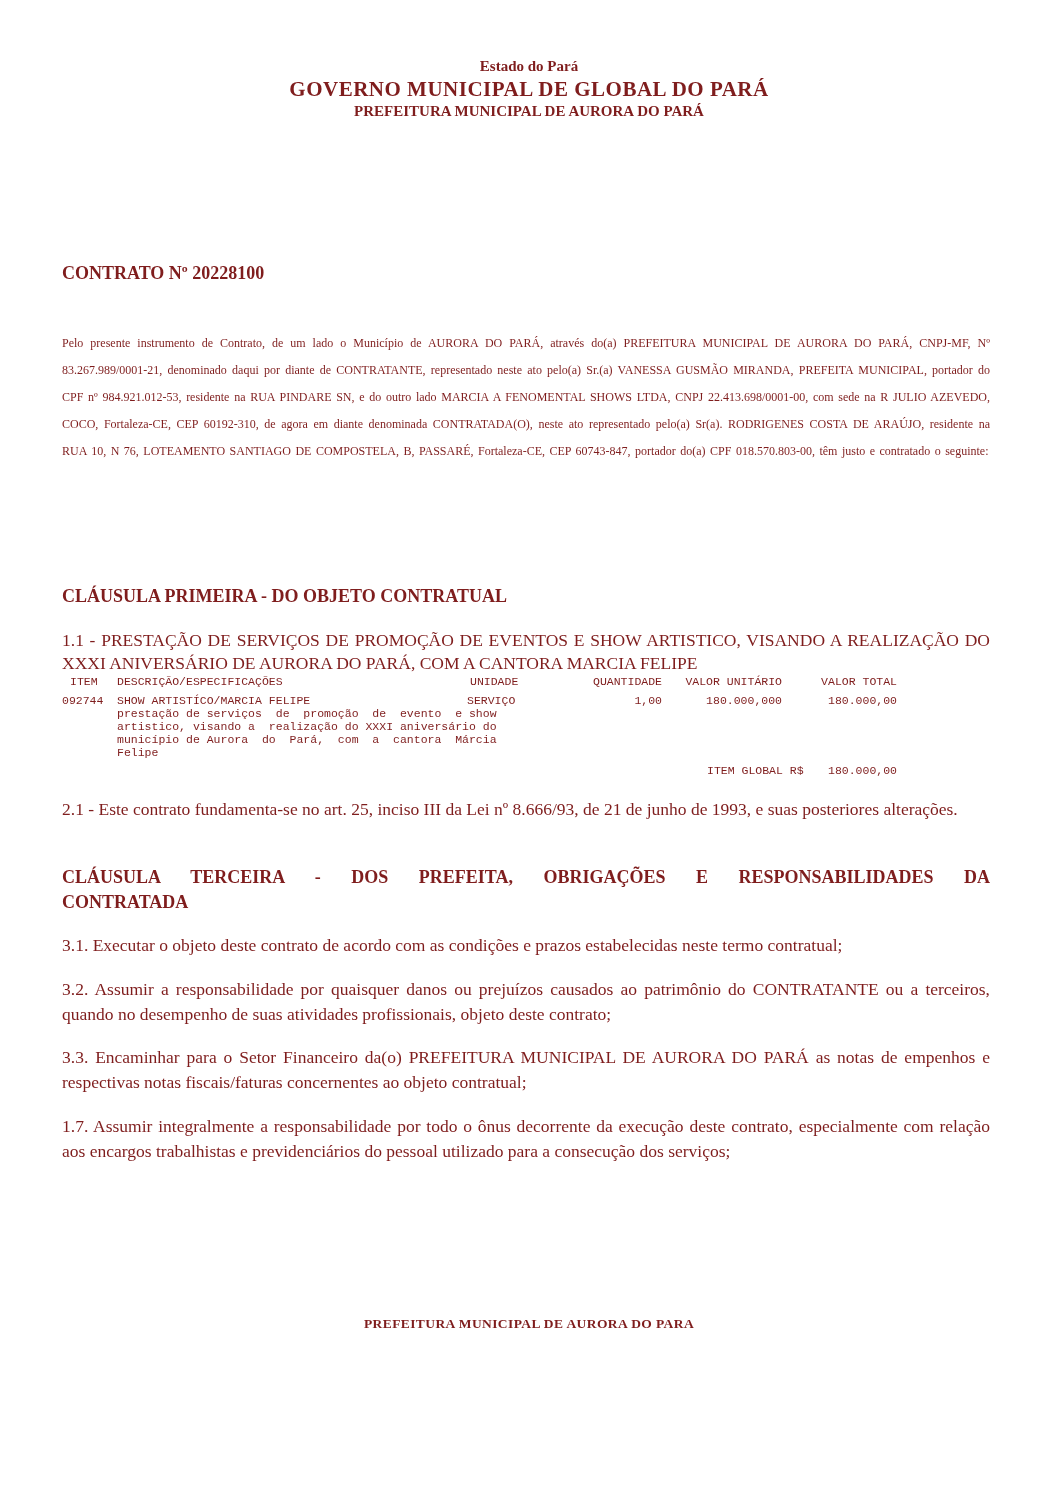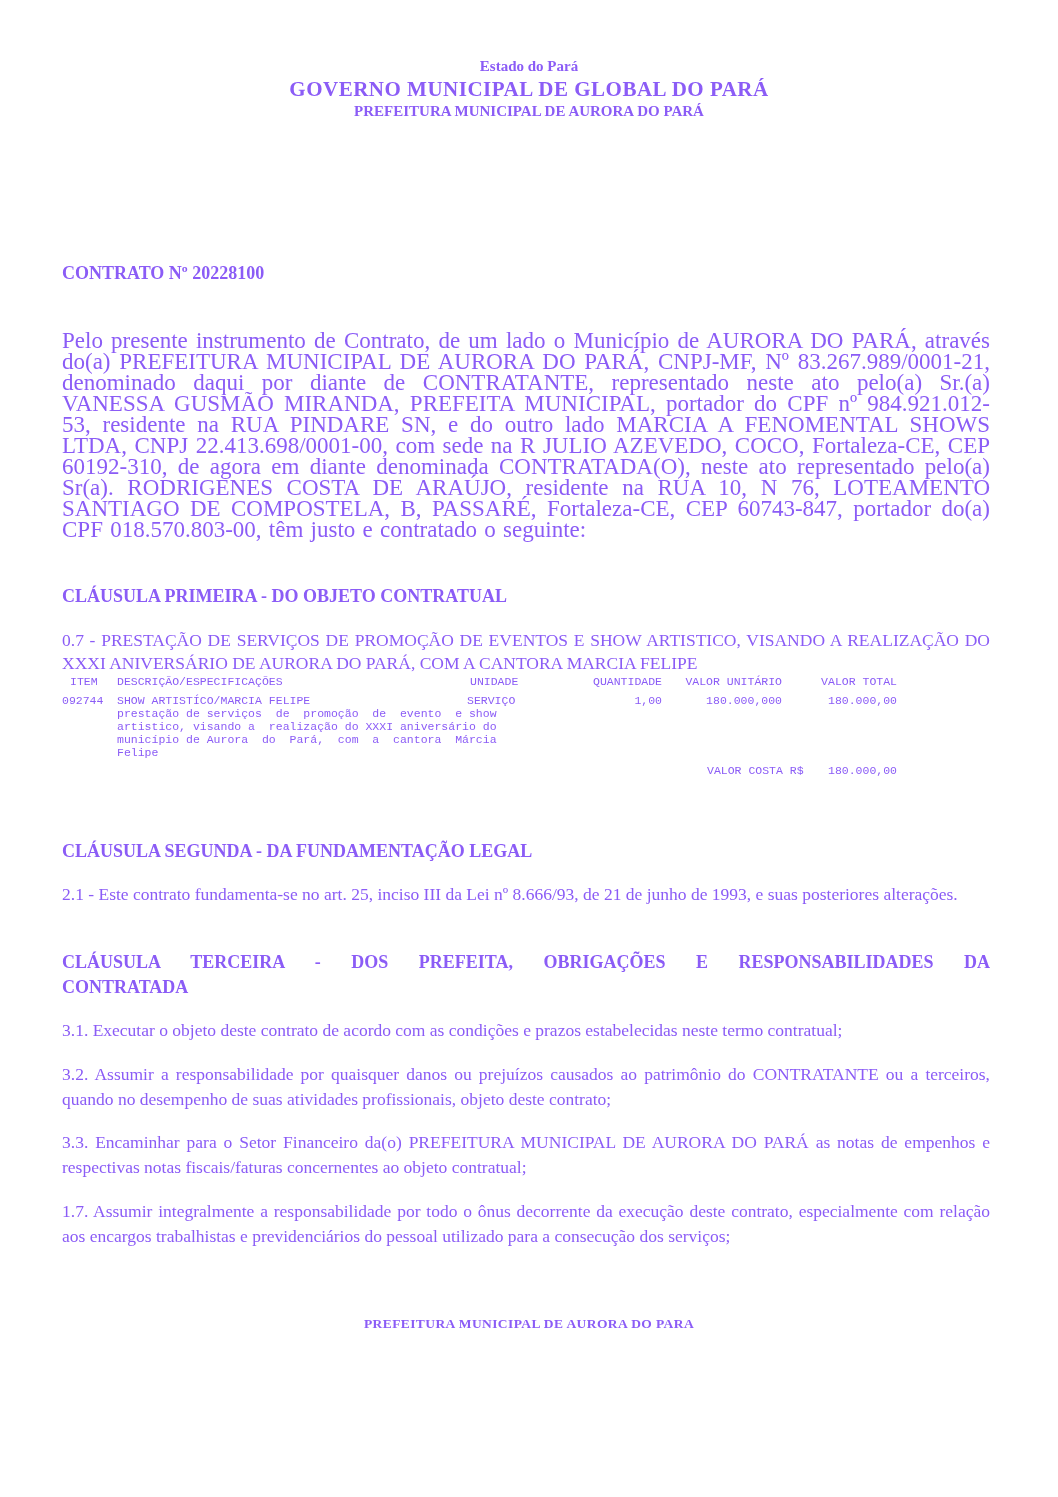--- a/index.html
+++ b/index.html
@@ -1,38 +1,38 @@
 <!DOCTYPE html>
 <html><head>
 <meta charset="utf-8">
 <style>
   html, body { margin: 0; padding: 0; background: #ffffff; }
   .page {
     position: relative;
     width: 1058px;
     height: 1497px;
     background: #ffffff;
-    color: #8b5cf6;
+    color: #7f1d1d;
     font-family: "Liberation Serif", serif;
     overflow: hidden;
     border-radius: 32px;
   }
   .doc-header { padding-top: 57px; text-align: center; }
   .h-state { font-size: 15px; font-weight: bold; line-height: 19px; }
   .h-gov   { font-size: 21px; font-weight: bold; line-height: 26px; letter-spacing: 0.5px; }
   .h-pref  { font-size: 15px; font-weight: bold; line-height: 19px; }
 
   .content { margin-left: 62px; margin-right: 68px; }
 
   .contract-title { margin-top: 141px; font-size: 18px; font-weight: bold; line-height: 22px; }
 
   .intro {
     margin: 46px 0 0 0;
-    font-size: 23px;
-    line-height: 21px;
+    font-size: 12px;
+    line-height: 27px;
     text-align: justify;
     word-spacing: 1.5px;
     min-height: 222px;
   }
 
   .clause-title { font-size: 18px; font-weight: bold; line-height: 22px; }
   .ct-1 { margin-top: 33px; }
   .ct-2 { margin-top: 63px; }
   .ct-3 { margin-top: 43px; }
   .ct-3 .jline { text-align: justify; text-align-last: justify; line-height: 25px; }
@@ -97,46 +97,45 @@
   </div>
 
   <div class="content">
 
     <div class="contract-title">CONTRATO Nº 20228100</div>
 
     <p class="intro">Pelo presente instrumento de Contrato, de um lado o Município de AURORA DO PARÁ, através do(a) PREFEITURA MUNICIPAL DE AURORA DO PARÁ, CNPJ-MF, Nº 83.267.989/0001-21, denominado daqui por diante de CONTRATANTE, representado neste ato pelo(a) Sr.(a) VANESSA GUSMÃO MIRANDA, PREFEITA MUNICIPAL, portador do CPF nº 984.921.012-53, residente na RUA PINDARE SN, e do outro lado MARCIA A FENOMENTAL SHOWS LTDA, CNPJ 22.413.698/0001-00, com sede na R JULIO AZEVEDO, COCO, Fortaleza-CE, CEP 60192-310, de agora em diante denominada CONTRATADA(O), neste ato representado pelo(a) Sr(a). RODRIGENES COSTA DE ARAÚJO, residente na RUA 10, N 76, LOTEAMENTO SANTIAGO DE COMPOSTELA, B, PASSARÉ, Fortaleza-CE, CEP 60743-847, portador do(a) CPF 018.570.803-00, têm justo e contratado o seguinte:</p>
 
     <div class="clause-title ct-1">CLÁUSULA PRIMEIRA - DO OBJETO CONTRATUAL</div>
 
-    <p class="item-par item-1-1">0.7 - PRESTAÇÃO DE SERVIÇOS DE PROMOÇÃO DE EVENTOS E SHOW ARTISTICO, VISANDO A REALIZAÇÃO DO XXXI ANIVERSÁRIO DE AURORA DO PARÁ, COM A CANTORA MARCIA FELIPE</p>
+    <p class="item-par item-1-1">1.1 - PRESTAÇÃO DE SERVIÇOS DE PROMOÇÃO DE EVENTOS E SHOW ARTISTICO, VISANDO A REALIZAÇÃO DO XXXI ANIVERSÁRIO DE AURORA DO PARÁ, COM A CANTORA MARCIA FELIPE</p>
 
     <div class="table-block">
       <span class="th-item">ITEM</span>
       <span class="th-desc">DESCRIÇÃO/ESPECIFICAÇÕES</span>
       <span class="th-unid">UNIDADE</span>
       <span class="th-qtd">QUANTIDADE</span>
       <span class="th-vunit">VALOR UNITÁRIO</span>
       <span class="th-vtotal">VALOR TOTAL</span>
 
       <span class="tr-item">092744</span>
       <span class="tr-desc-title">SHOW ARTISTÍCO/MARCIA FELIPE</span>
       <span class="tr-unid">SERVIÇO</span>
       <span class="tr-qtd">1,00</span>
       <span class="tr-vunit">180.000,000</span>
       <span class="tr-vtotal">180.000,00</span>
       <div class="tr-desc-detail">prestação de serviços  de  promoção  de  evento  e show
 artistico, visando a  realização do XXXI aniversário do
 município de Aurora  do  Pará,  com  a  cantora  Márcia
 Felipe</div>
 
-      <span class="vg-label">VALOR COSTA R$</span>
+      <span class="vg-label">ITEM GLOBAL R$</span>
       <span class="vg-value">180.000,00</span>
     </div>
 
-    <div class="clause-title ct-2">CLÁUSULA SEGUNDA - DA FUNDAMENTAÇÃO LEGAL</div>
 
     <p class="item-par">2.1 - Este contrato fundamenta-se no art. 25, inciso III da Lei nº 8.666/93, de 21 de junho de 1993, e suas posteriores alterações.</p>
 
     <div class="clause-title ct-3">
       <div class="jline">CLÁUSULA TERCEIRA - DOS PREFEITA, OBRIGAÇÕES E RESPONSABILIDADES DA</div>
       <div class="nline">CONTRATADA</div>
     </div>
 
     <p class="item-par item-3-1">3.1. Executar o objeto deste contrato de acordo com as condições e prazos estabelecidas neste termo contratual;</p>
     <p class="item-par">3.2. Assumir a responsabilidade por quaisquer danos ou prejuízos causados ao patrimônio do CONTRATANTE ou a terceiros, quando no desempenho de suas atividades profissionais, objeto deste contrato;</p>

